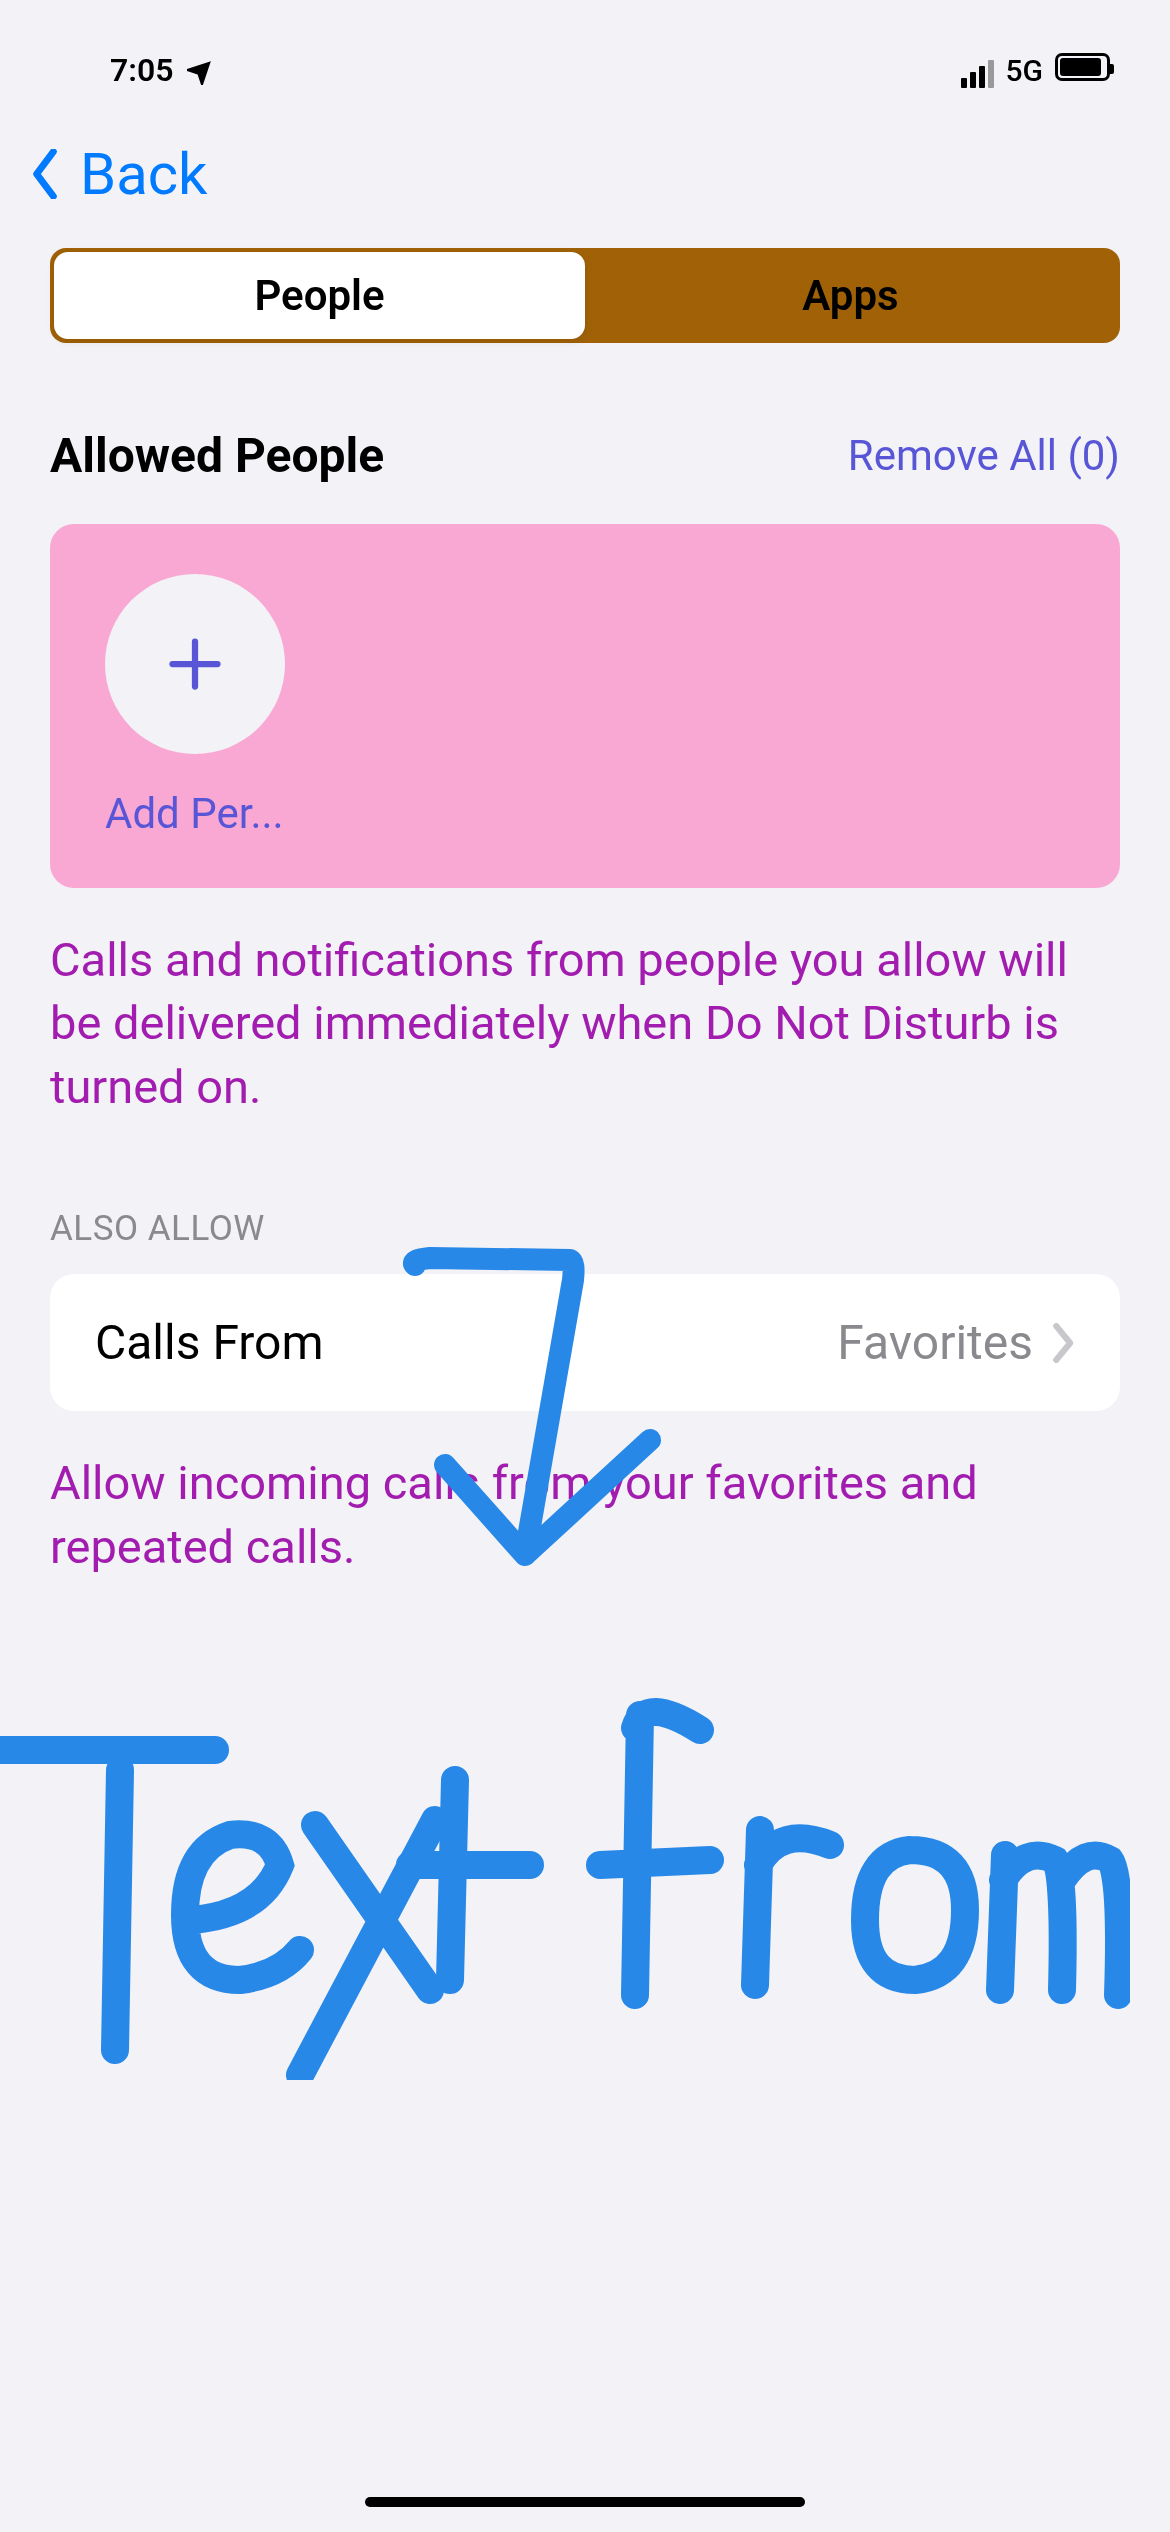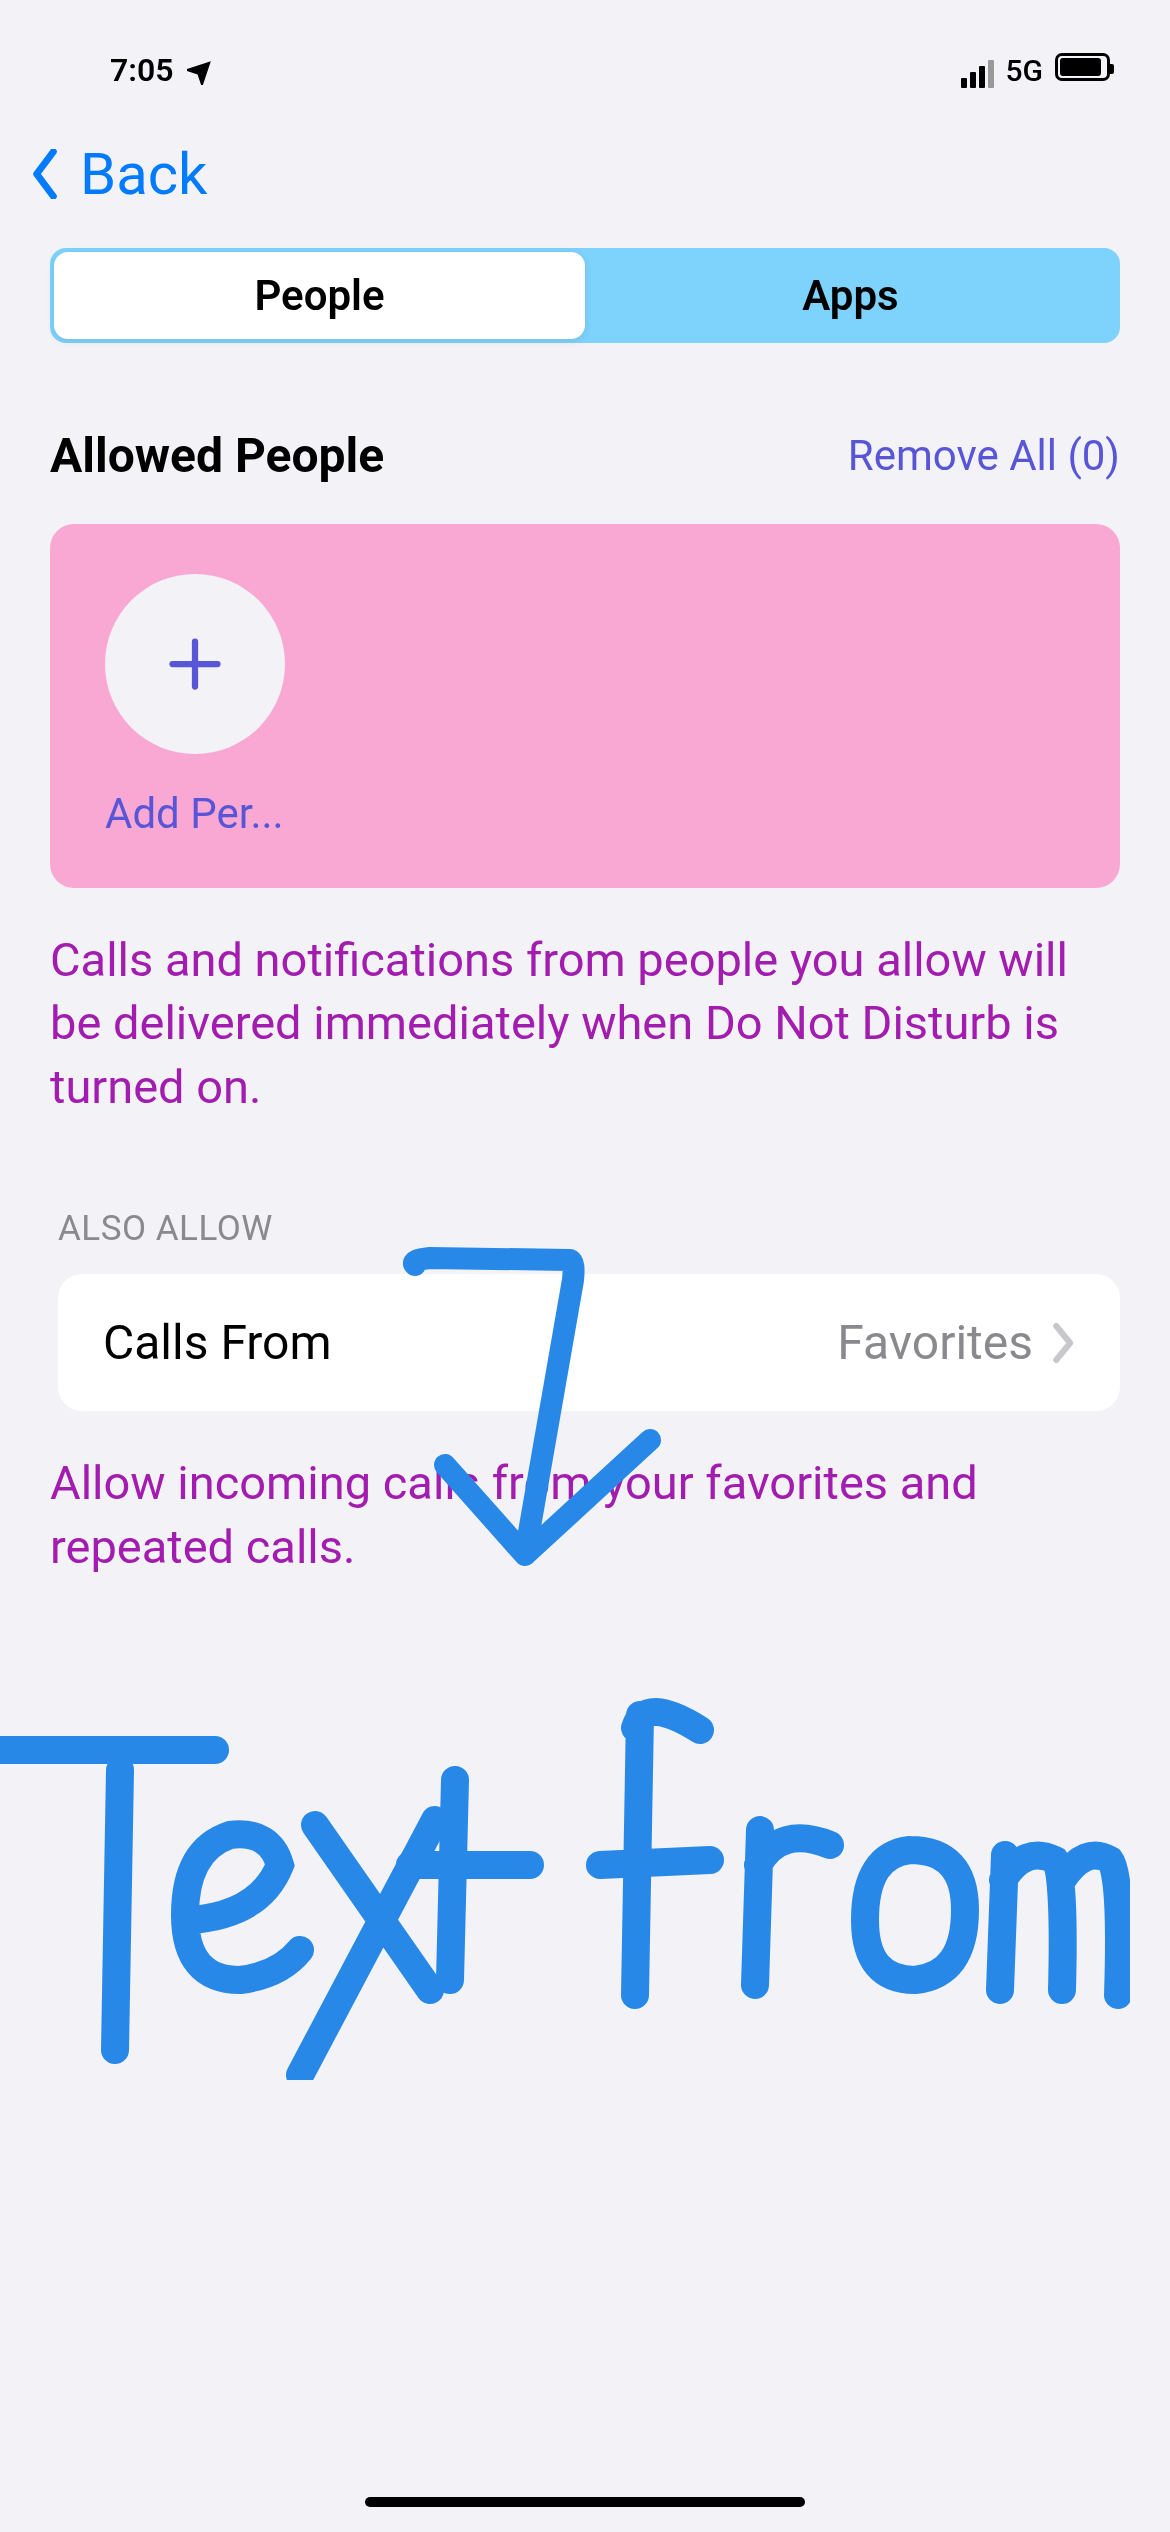--- a/index.html
+++ b/index.html
@@ -124,21 +124,21 @@
       font-size: 58px;
       font-weight: 700;
       color: #000;
       margin-left: 20px;
     }
     
     
     .segmented-control {
       margin: 0 50px;
       display: flex;
-      background: #7dd3fc;
+      background: #a16207;
       border-radius: 16px;
       padding: 4px;
       height: 95px;
     }
     
     .segment {
       flex: 1;
       display: flex;
       align-items: center;
       justify-content: center;
@@ -222,21 +222,20 @@
     .description {
       font-size: 47px;
       color: #a21caf;
       line-height: 1.35;
       padding: 40px 50px 0 50px;
     }
     
     
     .also-allow-section {
       margin-top: 90px;
-      padding-left: 8px;
     }
     
     .small-header {
       font-size: 35px;
       color: #8a8a8e;
       letter-spacing: 0.5px;
       padding: 0 50px 25px 50px;
     }
     
     .list-row {

